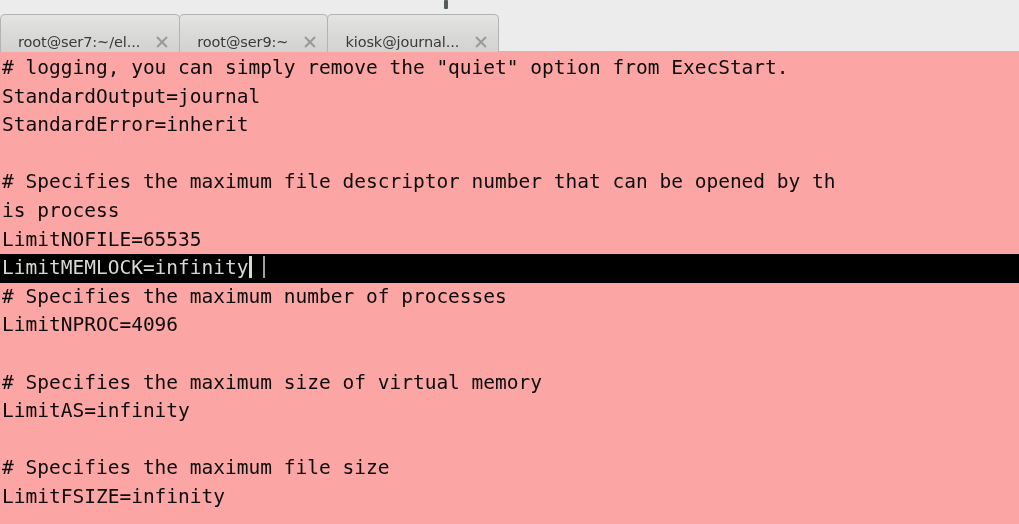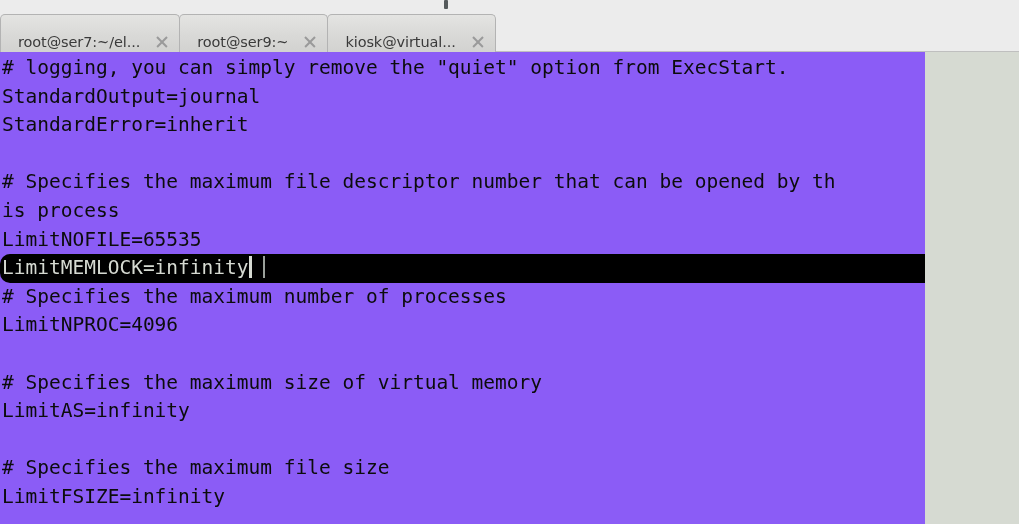--- a/index.html
+++ b/index.html
@@ -107,23 +107,23 @@
     height: 9px;
     background: #555a5c;
     border-radius: 1px;
   }
 
   
   .terminal {
     position: absolute;
     left: 0;
     top: 52px;
-    width: 925px;
+    width: 1019px;
     height: 472px;
-    background: #8b5cf6;
+    background: #fca5a5;
     overflow: hidden;
   }
   .term-lines {
     position: absolute;
     left: 0;
     top: 2px;
     width: 1019px;
     font-family: "DejaVu Sans Mono", monospace;
     font-size: 19.5px;
     line-height: 28.6px;
@@ -133,21 +133,20 @@
   .line {
     height: 28.6px;
     padding-left: 2px;
     box-sizing: border-box;
     position: relative;
   }
   .line.highlight {
     background: #000000;
     color: #d6dad2;
     padding-left: 2px;
-    border-radius: 10px;
   }
   .line .txt { position: relative; z-index: 2; }
   .cursor-block {
     display: inline-block;
     width: 3px;
     height: 22px;
     background: #d6dad2;
     vertical-align: -4px;
     margin-left: 0px;
   }
@@ -175,21 +174,21 @@
       </div>
 
 
 
       <div class="tab">
         <span class="tab-label">root@ser9:~</span>
         <span class="tab-close"></span>
       </div>
 
       <div class="tab">
-        <span class="tab-label">kiosk@virtual...</span>
+        <span class="tab-label">kiosk@journal...</span>
         <span class="tab-close"></span>
       </div>
 
     </div>
   </div>
 
   <div class="terminal">
     <div class="term-lines" id="term-lines"><div class="line"><span class="txt"># logging, you can simply remove the "quiet" option from ExecStart.</span></div><div class="line"><span class="txt">StandardOutput=journal</span></div><div class="line"><span class="txt">StandardError=inherit</span></div><div class="line"><span class="txt"></span></div><div class="line"><span class="txt"># Specifies the maximum file descriptor number that can be opened by th</span></div><div class="line"><span class="txt">is process</span></div><div class="line"><span class="txt">LimitNOFILE=65535</span></div><div class="line highlight"><span class="txt">LimitMEMLOCK=infinity</span><span class="cursor-block"></span><span class="cursor-bar"></span></div><div class="line"><span class="txt"># Specifies the maximum number of processes</span></div><div class="line"><span class="txt">LimitNPROC=4096</span></div><div class="line"><span class="txt"></span></div><div class="line"><span class="txt"># Specifies the maximum size of virtual memory</span></div><div class="line"><span class="txt">LimitAS=infinity</span></div><div class="line"><span class="txt"></span></div><div class="line"><span class="txt"># Specifies the maximum file size</span></div><div class="line"><span class="txt">LimitFSIZE=infinity</span></div></div>
 
   </div>

